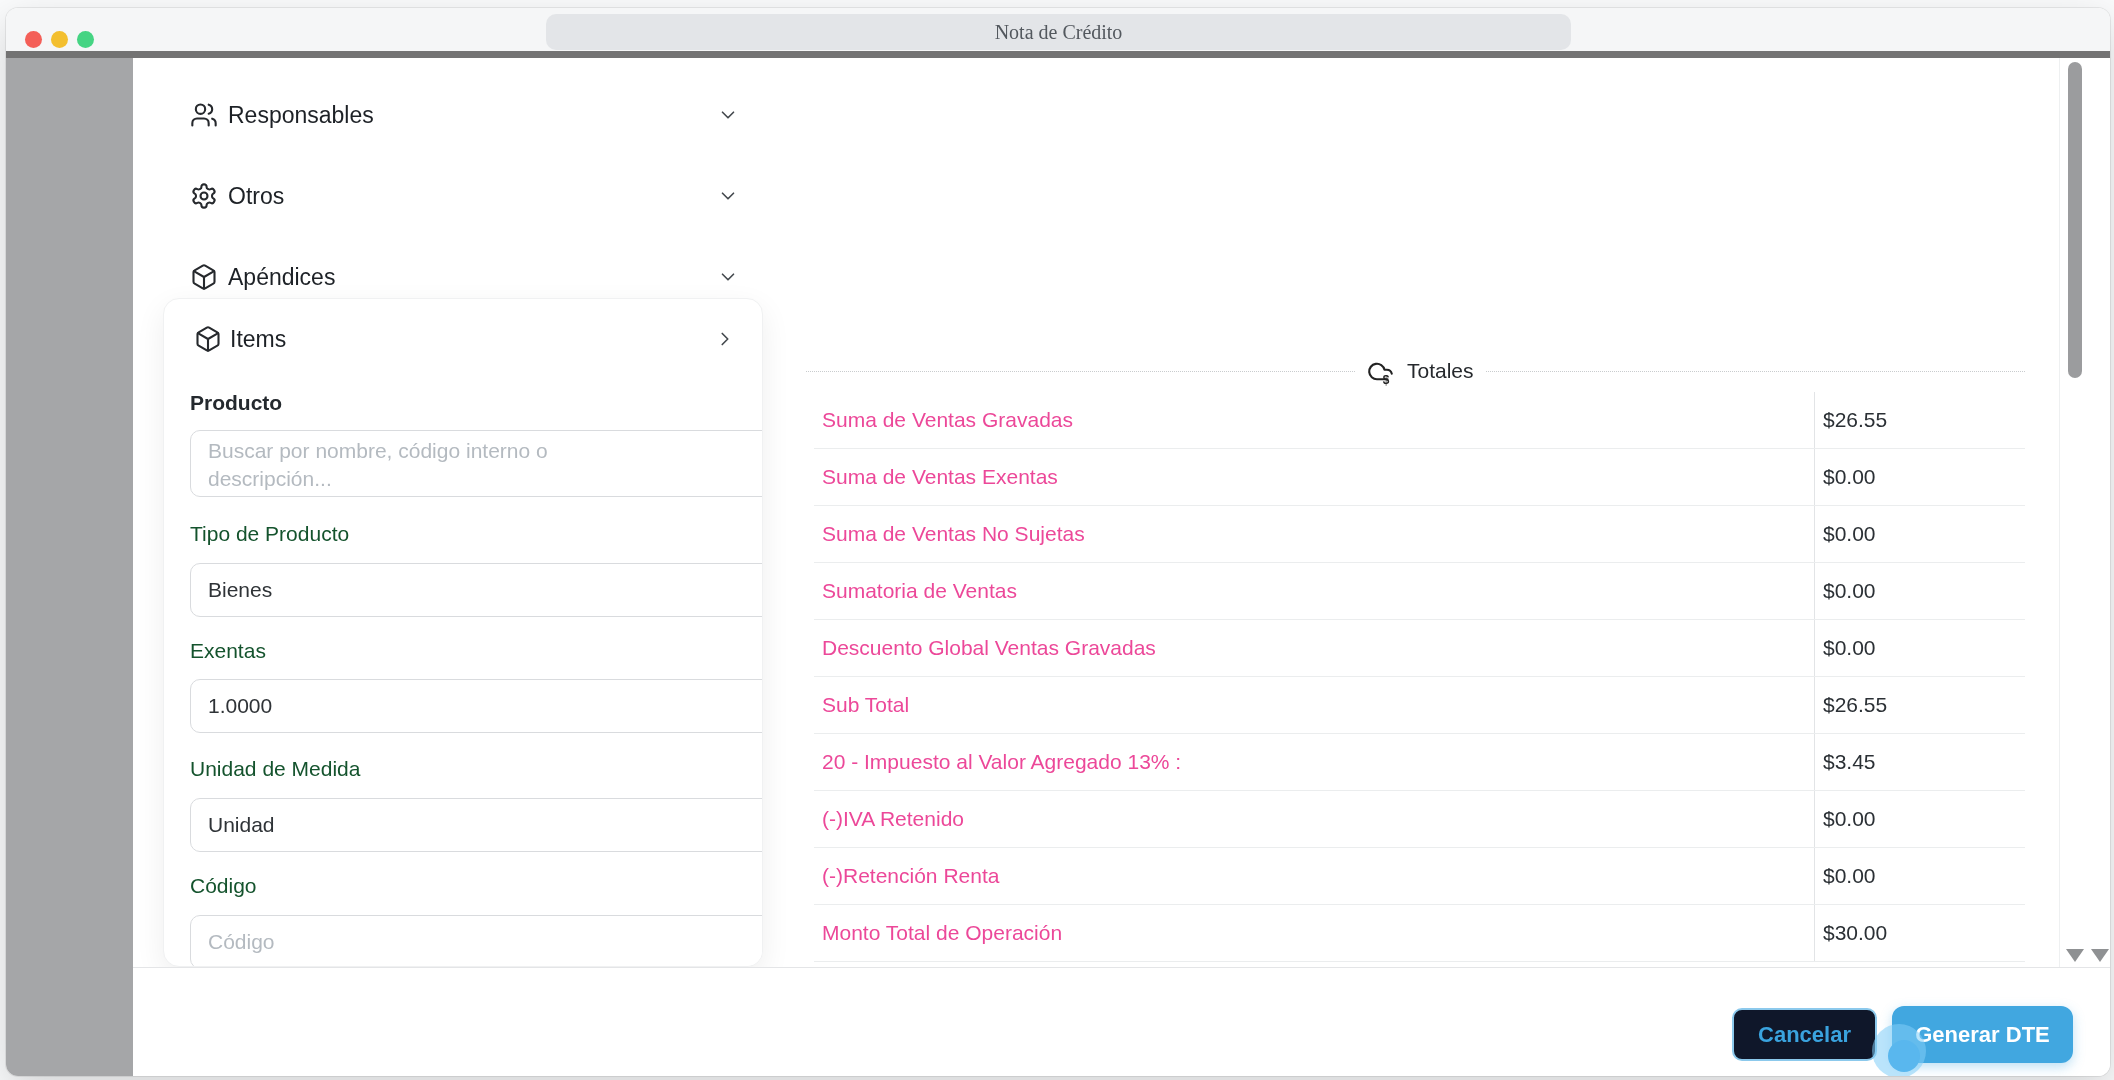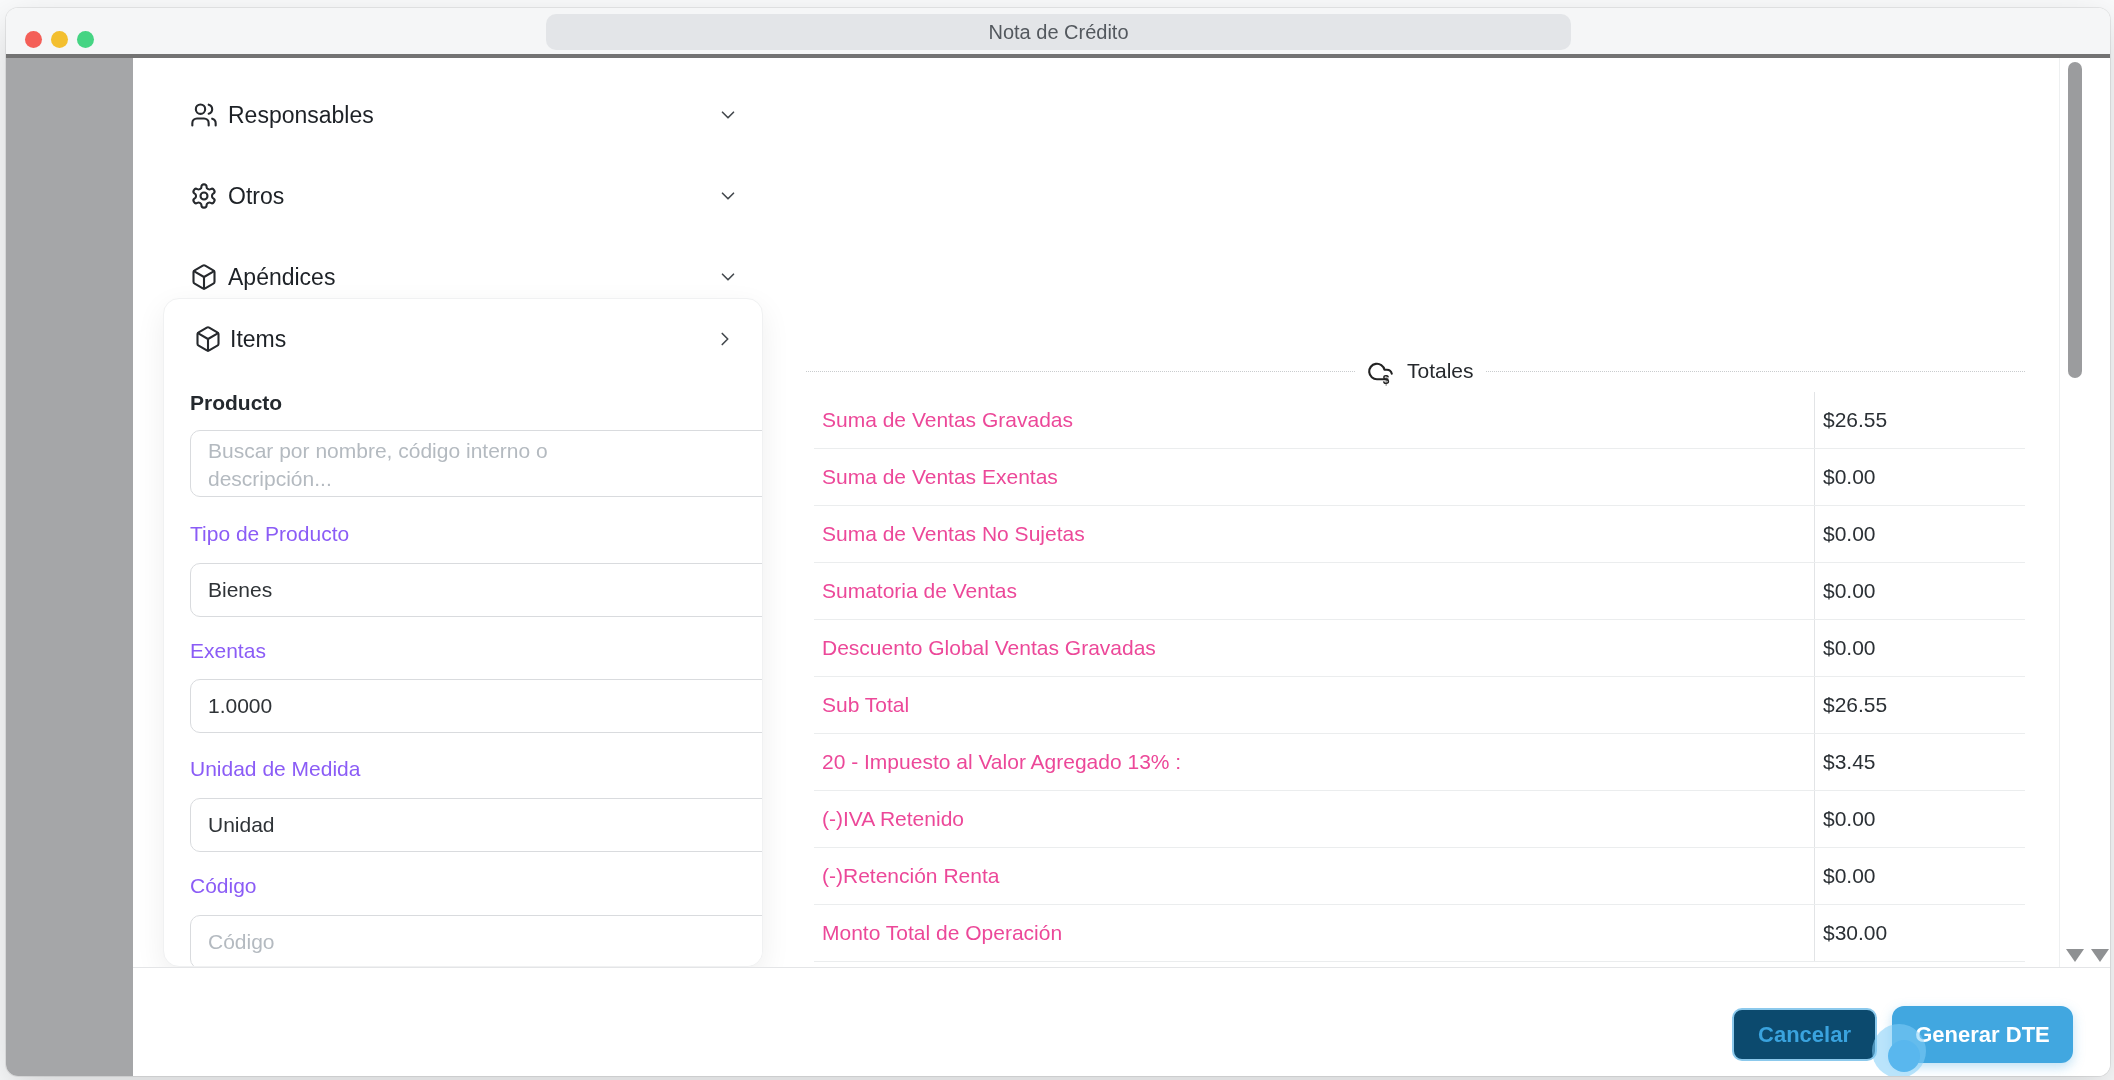--- a/index.html
+++ b/index.html
@@ -4,21 +4,21 @@
 <style>
   * { margin:0; padding:0; box-sizing:border-box; }
   html,body { width:2114px; height:1080px; overflow:hidden; }
   body { background:#fafbfc; font-family:"Liberation Sans","DejaVu Sans",sans-serif; color:#2b3035; }
 
   .window { position:absolute; left:6px; top:8px; width:2104px; height:1068px; background:#fff;
             border-radius:12px; overflow:hidden;
             box-shadow:0 14px 44px rgba(0,0,0,.16), 0 0 0 1px rgba(0,0,0,.07); }
 
   
-  .titlebar { position:absolute; left:0; top:0; right:0; height:50px; background:#f5f6f7; border-bottom:4px solid #737373; }
+  .titlebar { position:absolute; left:0; top:0; right:0; height:50px; background:#f5f6f7; border-bottom:7px solid #737373;font-family:Liberation Serif, serif; }
   .light { position:absolute; top:23px; width:17px; height:17px; border-radius:50%; }
   .light.red    { left:19px;  background:#f45f58; }
   .light.yellow { left:45px;  background:#f3bf2f; }
   .light.green  { left:71px;  background:#45d483; }
   .title-pill { position:absolute; left:540px; top:6px; width:1025px; height:36px; background:#e3e5e8;
                 border-radius:10px; display:flex; align-items:center; justify-content:center;
                 font-size:20px; color:#53585e; }
 
   
   .scrim { position:absolute; left:0; top:50px; width:127px; bottom:0; background:#a5a6a8; }
@@ -32,21 +32,21 @@
 
   
   .items-card { position:absolute; left:157px; top:290px; width:600px; height:669px; background:#fff;
                 border:1px solid #f0f1f2; border-radius:16px; overflow:hidden;
                 box-shadow:0 10px 30px rgba(0,0,0,.07); }
   .items-header { position:absolute; left:0; top:20px; width:100%; height:40px; cursor:pointer; }
   .items-header .acc-icon { position:absolute; left:30px; top:6px; width:28px; height:28px; color:#26292d; }
   .items-header .items-title { position:absolute; left:66px; top:7px; font-size:23px; font-weight:500; color:#1d2126; }
   .items-header .acc-chev { position:absolute; right:26px; top:9px; width:22px; height:22px; color:#44494e; }
 
-  .fld-label { position:absolute; left:26px; font-size:21px; color:#8b5cf6; }
+  .fld-label { position:absolute; left:26px; font-size:21px; color:#14532d; }
   .fld-label.bold { font-weight:700; color:#24292e; }
   .fld-box { position:absolute; left:26px; width:658px; height:54px; border:1px solid #d9dbde; border-radius:10px;
              background:#fff; font-size:21px; color:#2f3337; }
   .combo { height:67px; }
   .combo .ph { position:absolute; left:17px; top:6px; width:420px; line-height:28px; font-size:21px; color:#b4bac0; }
   .combo .divider { position:absolute; right:62px; top:11px; bottom:11px; border-left:1px solid #d6d8da; }
   .combo .chev { position:absolute; right:20px; top:23px; width:20px; height:20px; color:#70767c; }
   .select-box .sel-value { position:absolute; left:17px; top:0; line-height:52px; font-size:21px; color:#2f3337; }
   .select-box .updown { position:absolute; right:16px; top:16px; width:20px; height:20px; color:#5a6065; }
   input.text-input { position:absolute; left:26px; width:642px; height:54px; border:1px solid #d9dbde; border-radius:10px;
@@ -71,21 +71,21 @@
   
   .content-edge { position:absolute; left:2053px; top:50px; height:909px; border-left:1px solid #eef0f1; }
   .scroll-thumb { position:absolute; left:2062px; top:54px; width:14px; height:316px; border-radius:7px; background:#9b9c9e; }
   .tri-down { position:absolute; top:941px; width:0; height:0;
               border-left:9px solid transparent; border-right:9px solid transparent; border-top:13px solid #8f9193; }
   .tri-down.one { left:2060px; }
   .tri-down.two { left:2085px; }
 
   
   .footer { position:absolute; left:127px; right:0; top:959px; bottom:0; background:#fff; border-top:1px solid #e4e5e7; }
-  .btn-cancel { position:absolute; left:1599px; top:40px; width:145px; height:53px; background:#0c4a6e;
+  .btn-cancel { position:absolute; left:1599px; top:40px; width:145px; height:53px; background:#0f172a;
                 border:2px solid #8cc9ec; border-radius:10px; color:#3aa3de; font-size:22px; font-weight:700;
                 font-family:inherit; cursor:pointer; }
   .btn-generate { position:absolute; left:1759px; top:38px; width:181px; height:57px; background:#41a7e0;
                   border:none; border-radius:12px; color:#fff; font-size:22px; font-weight:700;
                   font-family:inherit; cursor:pointer; box-shadow:0 4px 12px rgba(65,167,224,.35); }
 
   
   .click-outer { position:absolute; left:1866px; top:1016px; width:54px; height:54px; border-radius:50%;
                  background:rgba(130,205,247,.55); z-index:20; pointer-events:none; }
   .click-inner { position:absolute; left:1882px; top:1032px; width:32px; height:32px; border-radius:50%;

